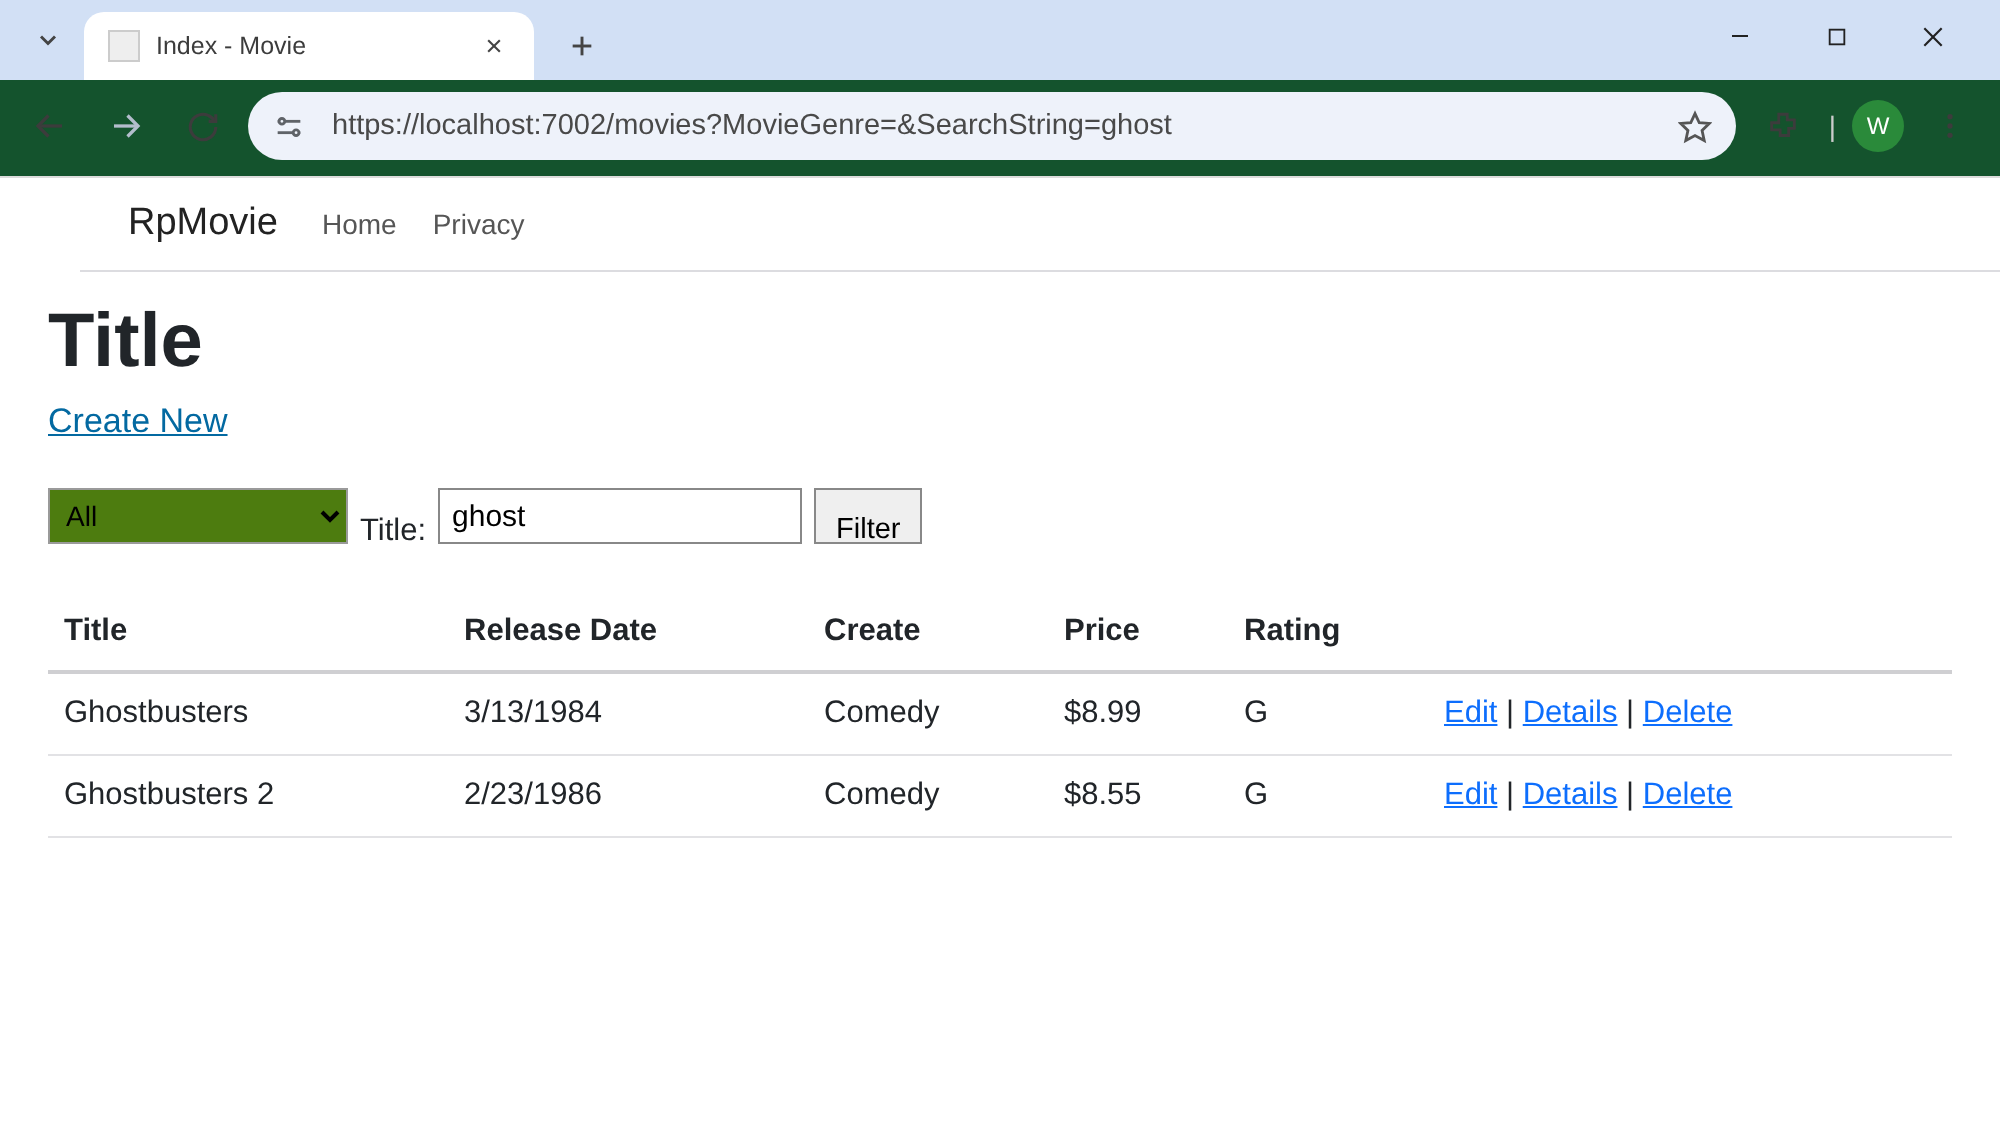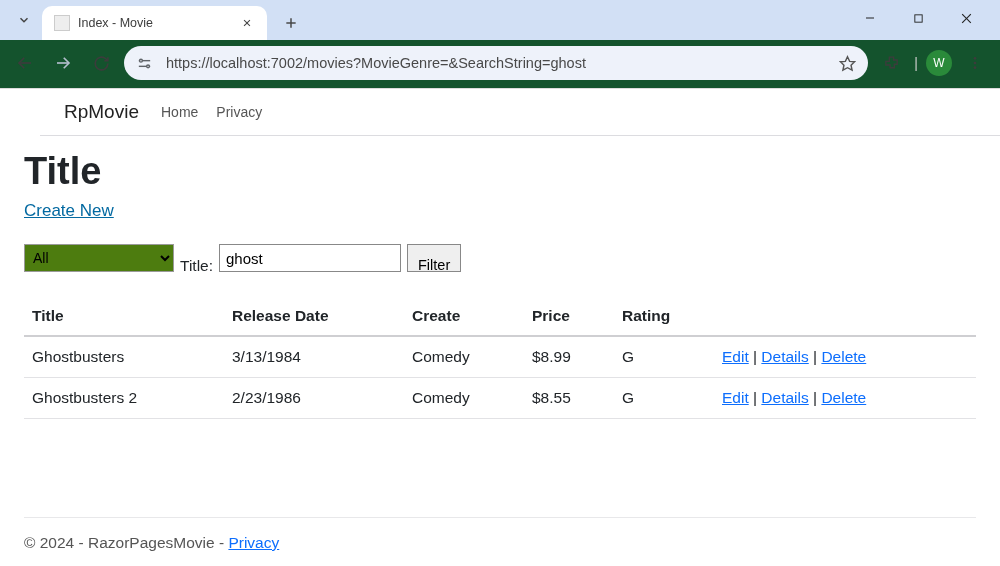--- a/index.html
+++ b/index.html
@@ -380,16 +380,13 @@
             <td>2/23/1986</td>
             <td>Comedy</td>
             <td>$8.55</td>
             <td>G</td>
             <td class="row-actions"><a>Edit</a> | <a>Details</a> | <a>Delete</a></td>
           </tr>
         </tbody>
     </table>
   </div>
 
-  <div class="footer">
-    <span>© 2024 - RazorPagesMovie - </span><a>Privacy</a>
-  </div>
 </div>
 
 </body></html>

